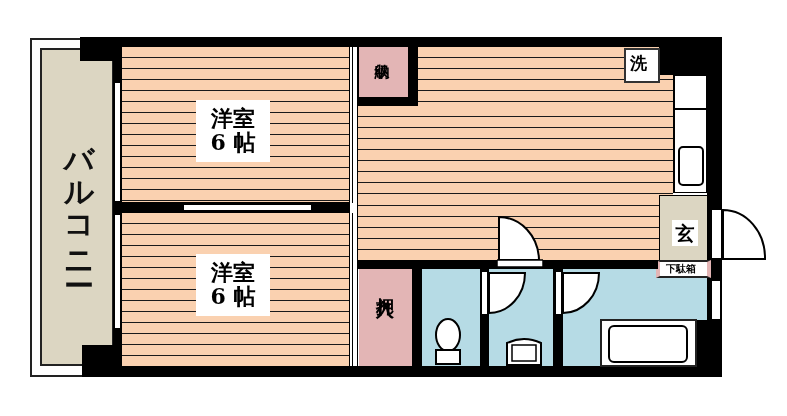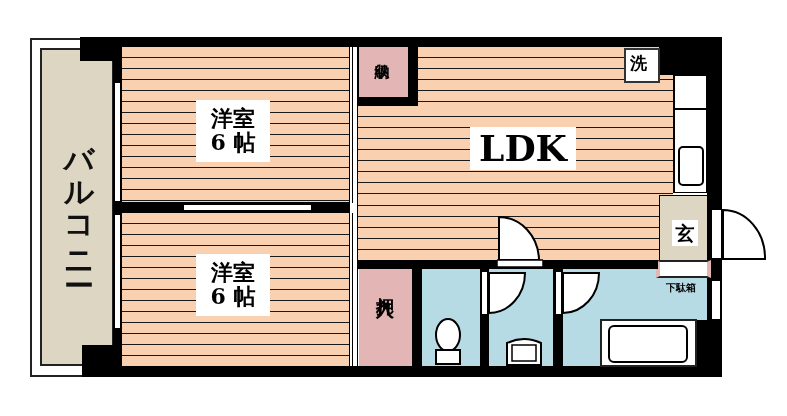--- a/index.html
+++ b/index.html
@@ -55,40 +55,39 @@
   <div class="abs" style="left:352px;top:47px;width:3px;height:156px;border-left:1px solid #000;"></div>
   <div class="abs" style="left:352px;top:213px;width:3px;height:153px;border-left:1px solid #000;"></div>
 
   <div class="abs wall" style="left:358px;top:47px;width:60px;height:59px;"></div>
   <div class="abs closet" style="left:359px;top:47px;width:49px;height:50px;"></div>
   <div class="abs vtext" style="left:372px;top:52px;font-size:15px;letter-spacing:0;">収納</div>
 
   <div class="abs floor" style="left:418px;top:47px;width:255px;height:59px;"></div>
   <div class="abs floor" style="left:358px;top:106px;width:315px;height:89px;"></div>
   <div class="abs floor" style="left:358px;top:195px;width:301px;height:65px;"></div>
-  <div class="abs label" style="left:470px;top:127px;width:106px;height:43px;font-family:'DejaVu Serif', serif;font-size:36px;line-height:43px;">LDK</div>
 
   <div class="abs wall" style="left:659px;top:47px;width:48px;height:28px;"></div>
   <div class="abs" style="left:624px;top:48px;width:36px;height:35px;background:#fff;border:2px solid #333;"></div>
   <div class="abs label-jp" style="left:630px;top:52px;font-size:17px;">洗</div>
 
   <div class="abs" style="left:673px;top:75px;width:34px;height:118px;background:#fff;border:1px solid #000;border-left:2px solid #000;"></div>
   <div class="abs" style="left:673px;top:108px;width:34px;height:2px;background:#000;"></div>
   <div class="abs" style="left:678px;top:146px;width:26px;height:40px;border:2px solid #000;border-radius:5px;background:#fff;"></div>
 
   <div class="abs beige" style="left:659px;top:195px;width:48px;height:66px;border-top:1px solid #000;border-left:1px solid #000;"></div>
   <div class="abs label label-jp" style="left:672px;top:220px;width:26px;height:26px;font-size:19px;line-height:26px;">玄</div>
 
   <div class="abs" style="left:711px;top:209px;width:11px;height:50px;background:#fff;border:1px solid #000;"></div>
   <svg class="abs" style="left:722px;top:209px;" width="45" height="52" viewBox="0 0 45 52">
     <path d="M1 1 A42 48 0 0 1 43 50 L1 50 Z" fill="#fff" stroke="#000" stroke-width="2"></path>
   </svg>
 
   <div class="abs" style="left:656px;top:260px;width:55px;height:18px;background:#fff;border:2px solid #222;border-left:4px solid #e3b5b5;border-right:4px solid #e3b5b5;"></div>
-  <div class="abs label-jp" style="left:666px;top:262px;font-size:10px;margin-top:19px;">下駄箱</div>
+  <div class="abs label-jp" style="left:666px;top:262px;font-size:10px;">下駄箱</div>
 
   <div class="abs wall" style="left:358px;top:260px;width:300px;height:9px;"></div>
 
   <svg class="abs" style="left:497px;top:215px;" width="46" height="52" viewBox="0 0 46 52">
     <path d="M2 2 A40 44 0 0 1 42 45 L2 45 Z" fill="#fff" stroke="#000" stroke-width="2"></path>
     <rect x="0" y="45" width="46" height="7" fill="#fff" stroke="#000" stroke-width="1.5"></rect>
   </svg>
 
   <div class="abs closet" style="left:359px;top:269px;width:53px;height:97px;"></div>
   <div class="abs vtext" style="left:373px;top:284px;font-size:18px;letter-spacing:1px;">押入れ</div>

